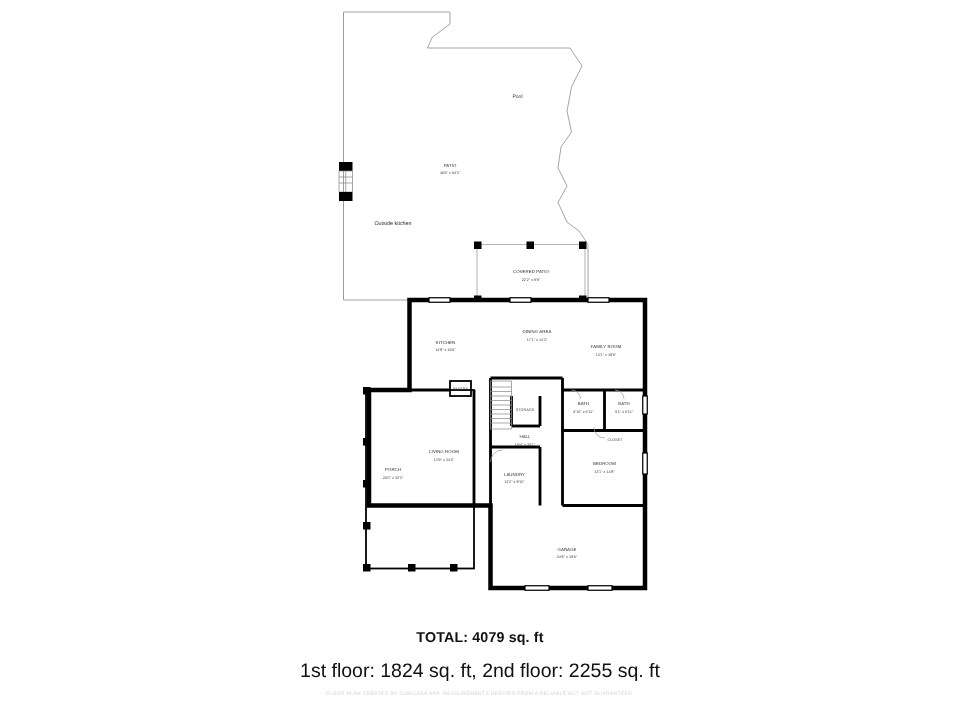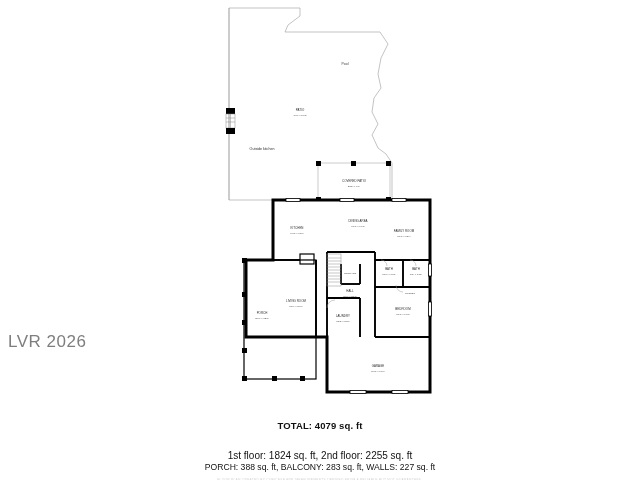--- a/index.html
+++ b/index.html
@@ -54,23 +54,23 @@
     text-align: center;
     line-height: 1.25;
   }
   #caption .total {
     font-size: 9.5px;
     font-weight: bold;
     color: #111;
     letter-spacing: 0.1px;
   }
   #caption .floors {
-    font-size: 10px;
-    color: #111;
-    margin-top: 18px;
+    font-size: 13px;
+    color: #111;
+    margin-top: 7px;
   }
   #caption .excluded {
     font-size: 8.6px;
     color: #111;
     margin-top: 1px;
     white-space: nowrap;
   }
   #caption .excluded2 {
     font-size: 8.6px;
     color: #111;
@@ -283,19 +283,17 @@
       <path class="door-arc" d="M 381,258 A 6,6 0 0 1 387,264"></path>
       <path class="door-arc" d="M 410,258 A 6,6 0 0 1 416,264"></path>
       <path class="door-arc" d="M 327,306 A 8,8 0 0 1 335,298"></path>
     </g>
 
   </svg>
 
   <div id="caption">
     <div class="total">TOTAL: 4079 sq. ft</div>
     <div class="floors">1st floor: 1824 sq. ft, 2nd floor: 2255 sq. ft</div>
-    <div class="excluded2">PORCH: 388 sq. ft, BALCONY: 283 sq. ft, WALLS: 227 sq. ft</div>
     <div class="disclaimer">FLOOR PLAN CREATED BY CUBICASA APP. MEASUREMENTS DERIVED FROM A RELIABLE BUT NOT GUARANTEED.</div>
   </div>
 
-  <div id="watermark">LVR 2026</div>
 
 </div>
 
 </body></html>

